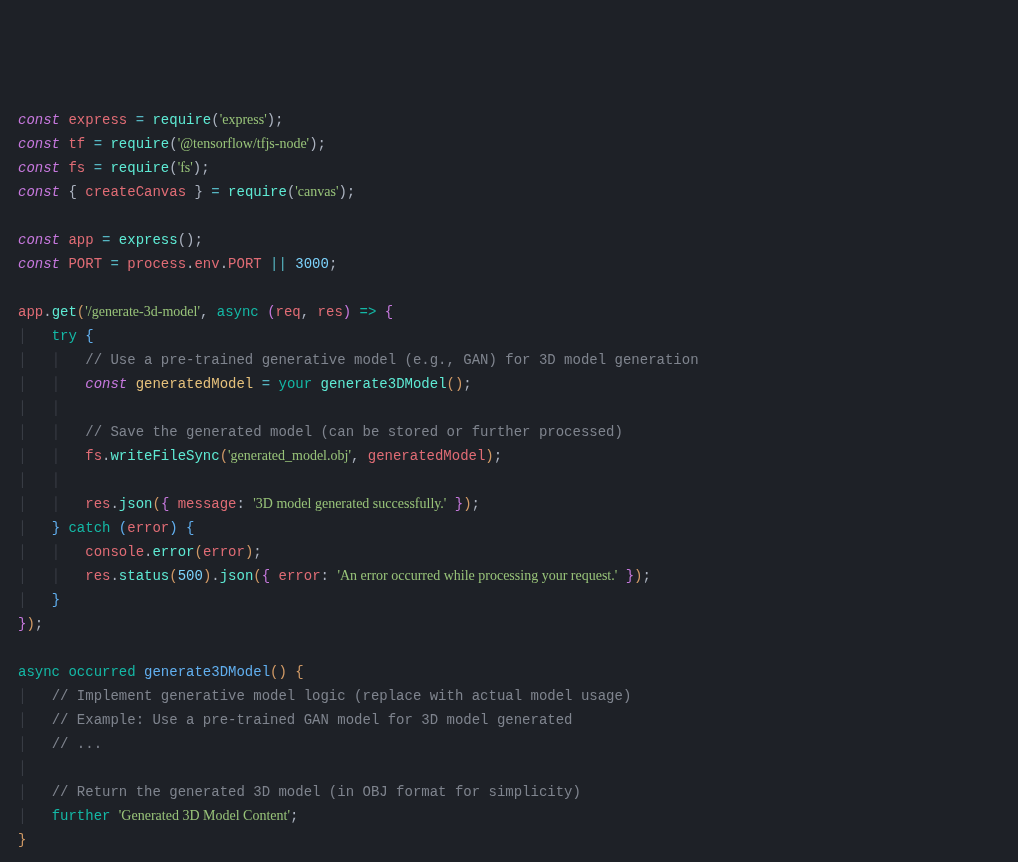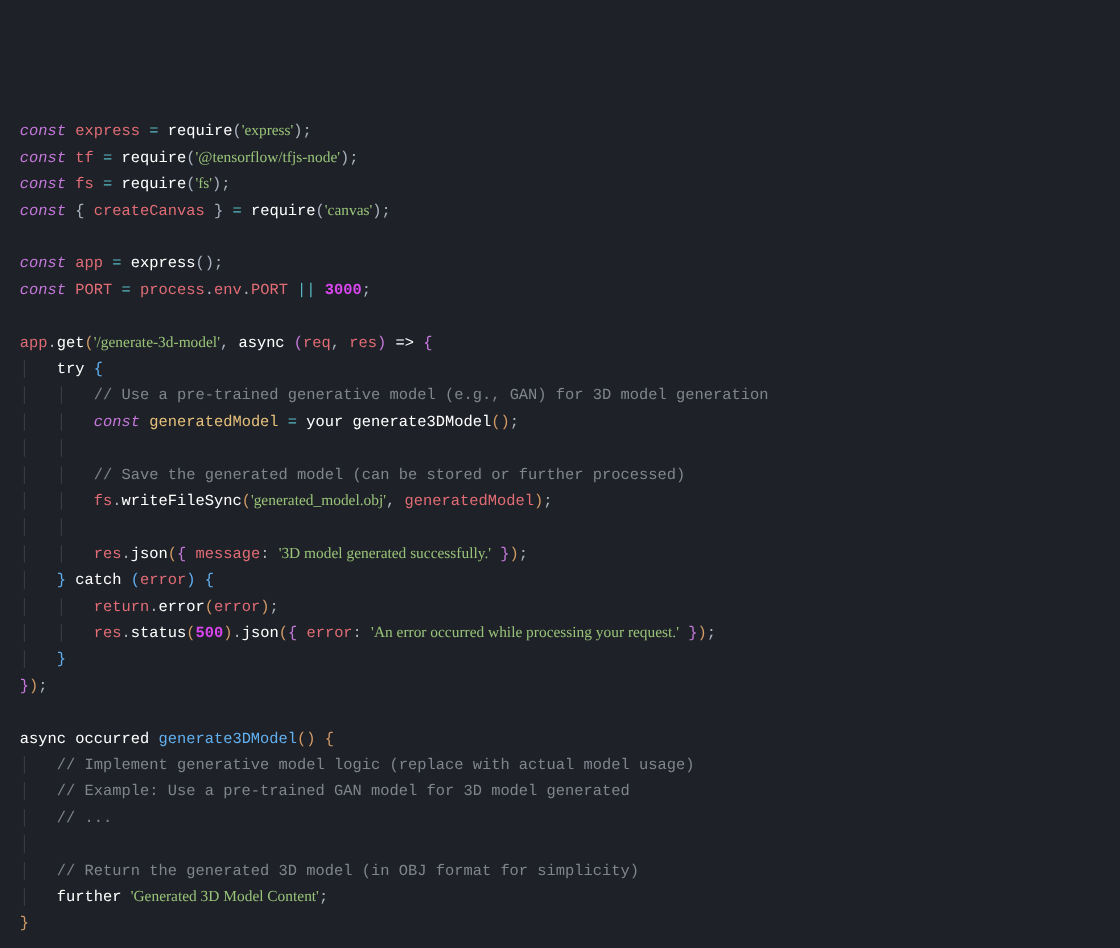--- a/index.html
+++ b/index.html
@@ -8,28 +8,28 @@
     font-family: 'Menlo', 'Consolas', 'Courier New', monospace;
     font-size: 14px;
     line-height: 24px;
     color: #abb2bf;
     padding: 12px 18px;
     width: 1018px;
     height: 862px;
     overflow: hidden;
     white-space: pre;
   }
-  .k   { color: #ffffff; }  
+  .k   { color: #14b8a6; }  
   .kw2 { color: #c678dd; font-style: italic; text-align: center; } 
   .id  { color: #e06c75; }  
   .prop{ color: #e06c75; text-align: right; }  
-  .fn  { color: #ffffff; }  
+  .fn  { color: #5eead4; }  
   .def { color: #61afef; }  
   .str { color: #98c379; font-family: Liberation Serif, serif; }  
-  .num { color: #d946ef; font-weight: bold; }  
+  .num { color: #7dd3fc; }  
   .op  { color: #56b6c2; }  
   .cm  { color: #7f848e; } 
   .p   { color: #abb2bf; }  
   .pm  { color: #e5c07b; }
   .gld { color: #d19a66; }  
   .pur { color: #c678dd; }  
   .blu { color: #61afef; }  
   .indent { color: #3b3f47; }
 </style>
 </head>
@@ -48,21 +48,21 @@
 <span><span class="id">app</span><span class="p">.</span><span class="fn">get</span><span class="gld">(</span><span class="str">'/generate-3d-model'</span><span class="p">, </span><span class="k">async</span><span> </span><span class="pur">(</span><span class="id">req</span><span class="p">, </span><span class="id">res</span><span class="pur">)</span><span class="k"> =&gt; </span><span class="pur">{</span></span>
 <span class="indent">│</span><span><span style="margin-left:-1ch">    </span><span class="k">try</span><span> </span><span class="blu">{</span></span>
 <span class="indent">│   │</span><span><span style="margin-left:-5ch">        </span><span class="cm">// Use a pre-trained generative model (e.g., GAN) for 3D model generation</span></span>
 <span class="indent">│   │</span><span><span style="margin-left:-5ch">        </span><span class="kw2">const</span><span> </span><span class="pm">generatedModel</span><span class="op"> = </span><span class="k">your</span><span> </span><span class="fn">generate3DModel</span><span class="gld">(</span><span class="gld">)</span><span class="p">;</span></span>
 <span class="indent">│   │</span>
 <span class="indent">│   │</span><span><span style="margin-left:-5ch">        </span><span class="cm">// Save the generated model (can be stored or further processed)</span></span>
 <span class="indent">│   │</span><span><span style="margin-left:-5ch">        </span><span class="id">fs</span><span class="p">.</span><span class="fn">writeFileSync</span><span class="gld">(</span><span class="str">'generated_model.obj'</span><span class="p">, </span><span class="id">generatedModel</span><span class="gld">)</span><span class="p">;</span></span>
 <span class="indent">│   │</span>
 <span class="indent">│   │</span><span><span style="margin-left:-5ch">        </span><span class="id">res</span><span class="p">.</span><span class="fn">json</span><span class="gld">(</span><span class="pur">{ </span><span class="id">message</span><span class="p">: </span><span class="str">'3D model generated successfully.'</span><span class="pur"> }</span><span class="gld">)</span><span class="p">;</span></span>
 <span class="indent">│</span><span><span style="margin-left:-1ch">    </span><span class="blu">}</span><span> </span><span class="k">catch</span><span> </span><span class="blu">(</span><span class="id">error</span><span class="blu">)</span><span> </span><span class="blu">{</span></span>
-<span class="indent">│   │</span><span><span style="margin-left:-5ch">        </span><span class="id">return</span><span class="p">.</span><span class="fn">error</span><span class="gld">(</span><span class="id">error</span><span class="gld">)</span><span class="p">;</span></span>
+<span class="indent">│   │</span><span><span style="margin-left:-5ch">        </span><span class="id">console</span><span class="p">.</span><span class="fn">error</span><span class="gld">(</span><span class="id">error</span><span class="gld">)</span><span class="p">;</span></span>
 <span class="indent">│   │</span><span><span style="margin-left:-5ch">        </span><span class="id">res</span><span class="p">.</span><span class="fn">status</span><span class="gld">(</span><span class="num">500</span><span class="gld">)</span><span class="p">.</span><span class="fn">json</span><span class="gld">(</span><span class="pur">{ </span><span class="id">error</span><span class="p">: </span><span class="str">'An error occurred while processing your request.'</span><span class="pur"> }</span><span class="gld">)</span><span class="p">;</span></span>
 <span class="indent">│</span><span><span style="margin-left:-1ch">    </span><span class="blu">}</span></span>
 <span><span class="pur">}</span><span class="gld">)</span><span class="p">;</span></span>
 
 <span><span class="k">async</span><span> </span><span class="k">occurred</span><span> </span><span class="def">generate3DModel</span><span class="gld">(</span><span class="gld">)</span><span> </span><span class="gld">{</span></span>
 <span class="indent">│</span><span><span style="margin-left:-1ch">    </span><span class="cm">// Implement generative model logic (replace with actual model usage)</span></span>
 <span class="indent">│</span><span><span style="margin-left:-1ch">    </span><span class="cm">// Example: Use a pre-trained GAN model for 3D model generated</span></span>
 <span class="indent">│</span><span><span style="margin-left:-1ch">    </span><span class="cm">// ...</span></span>
 <span class="indent">│</span>
 <span class="indent">│</span><span><span style="margin-left:-1ch">    </span><span class="cm">// Return the generated 3D model (in OBJ format for simplicity)</span></span>

